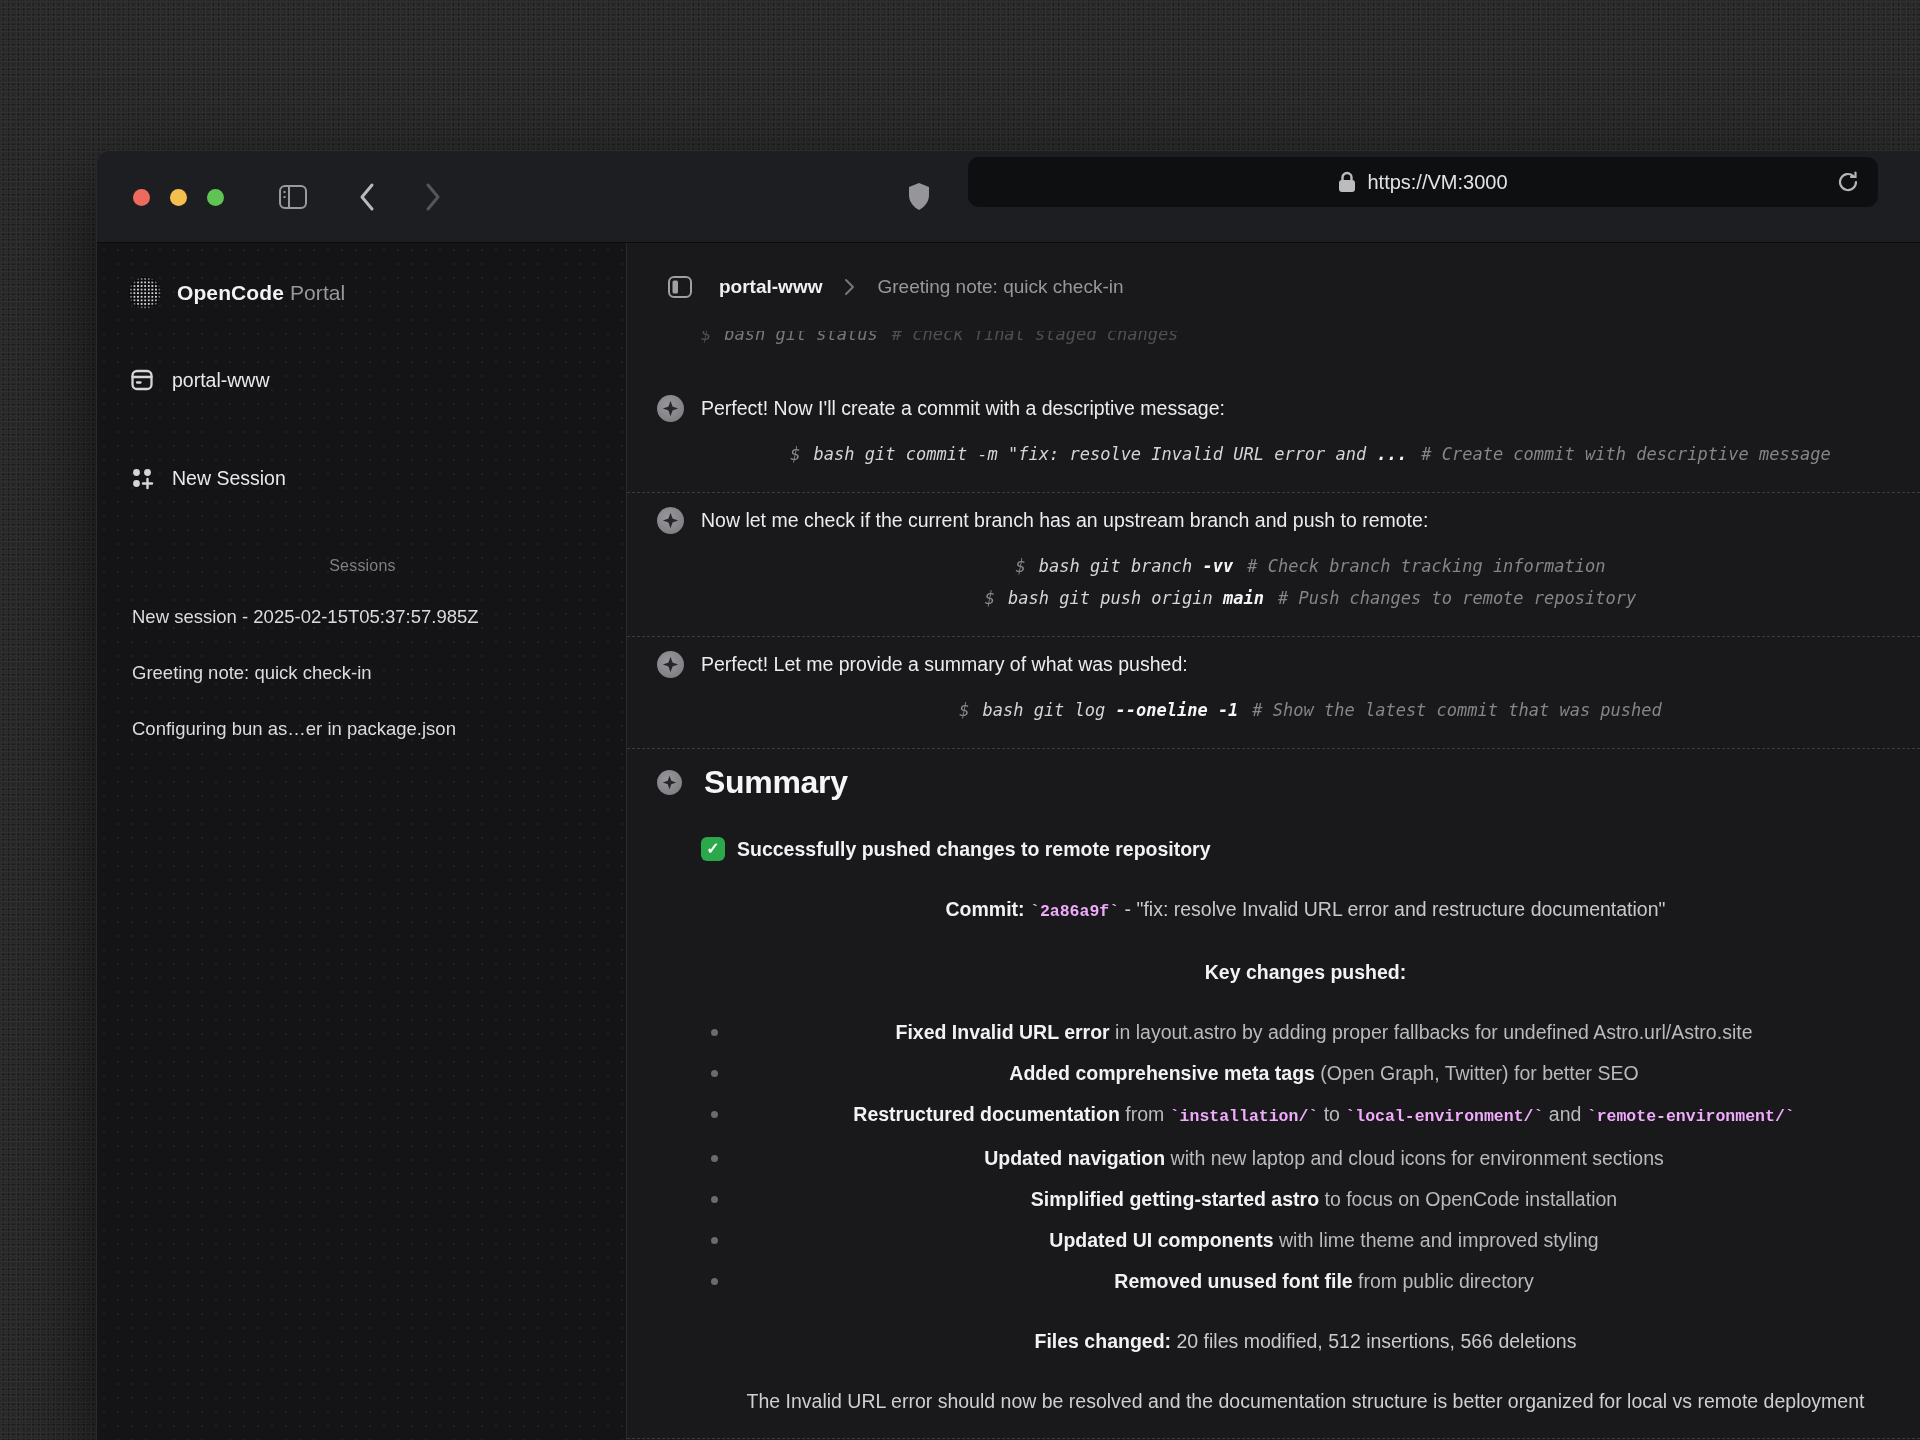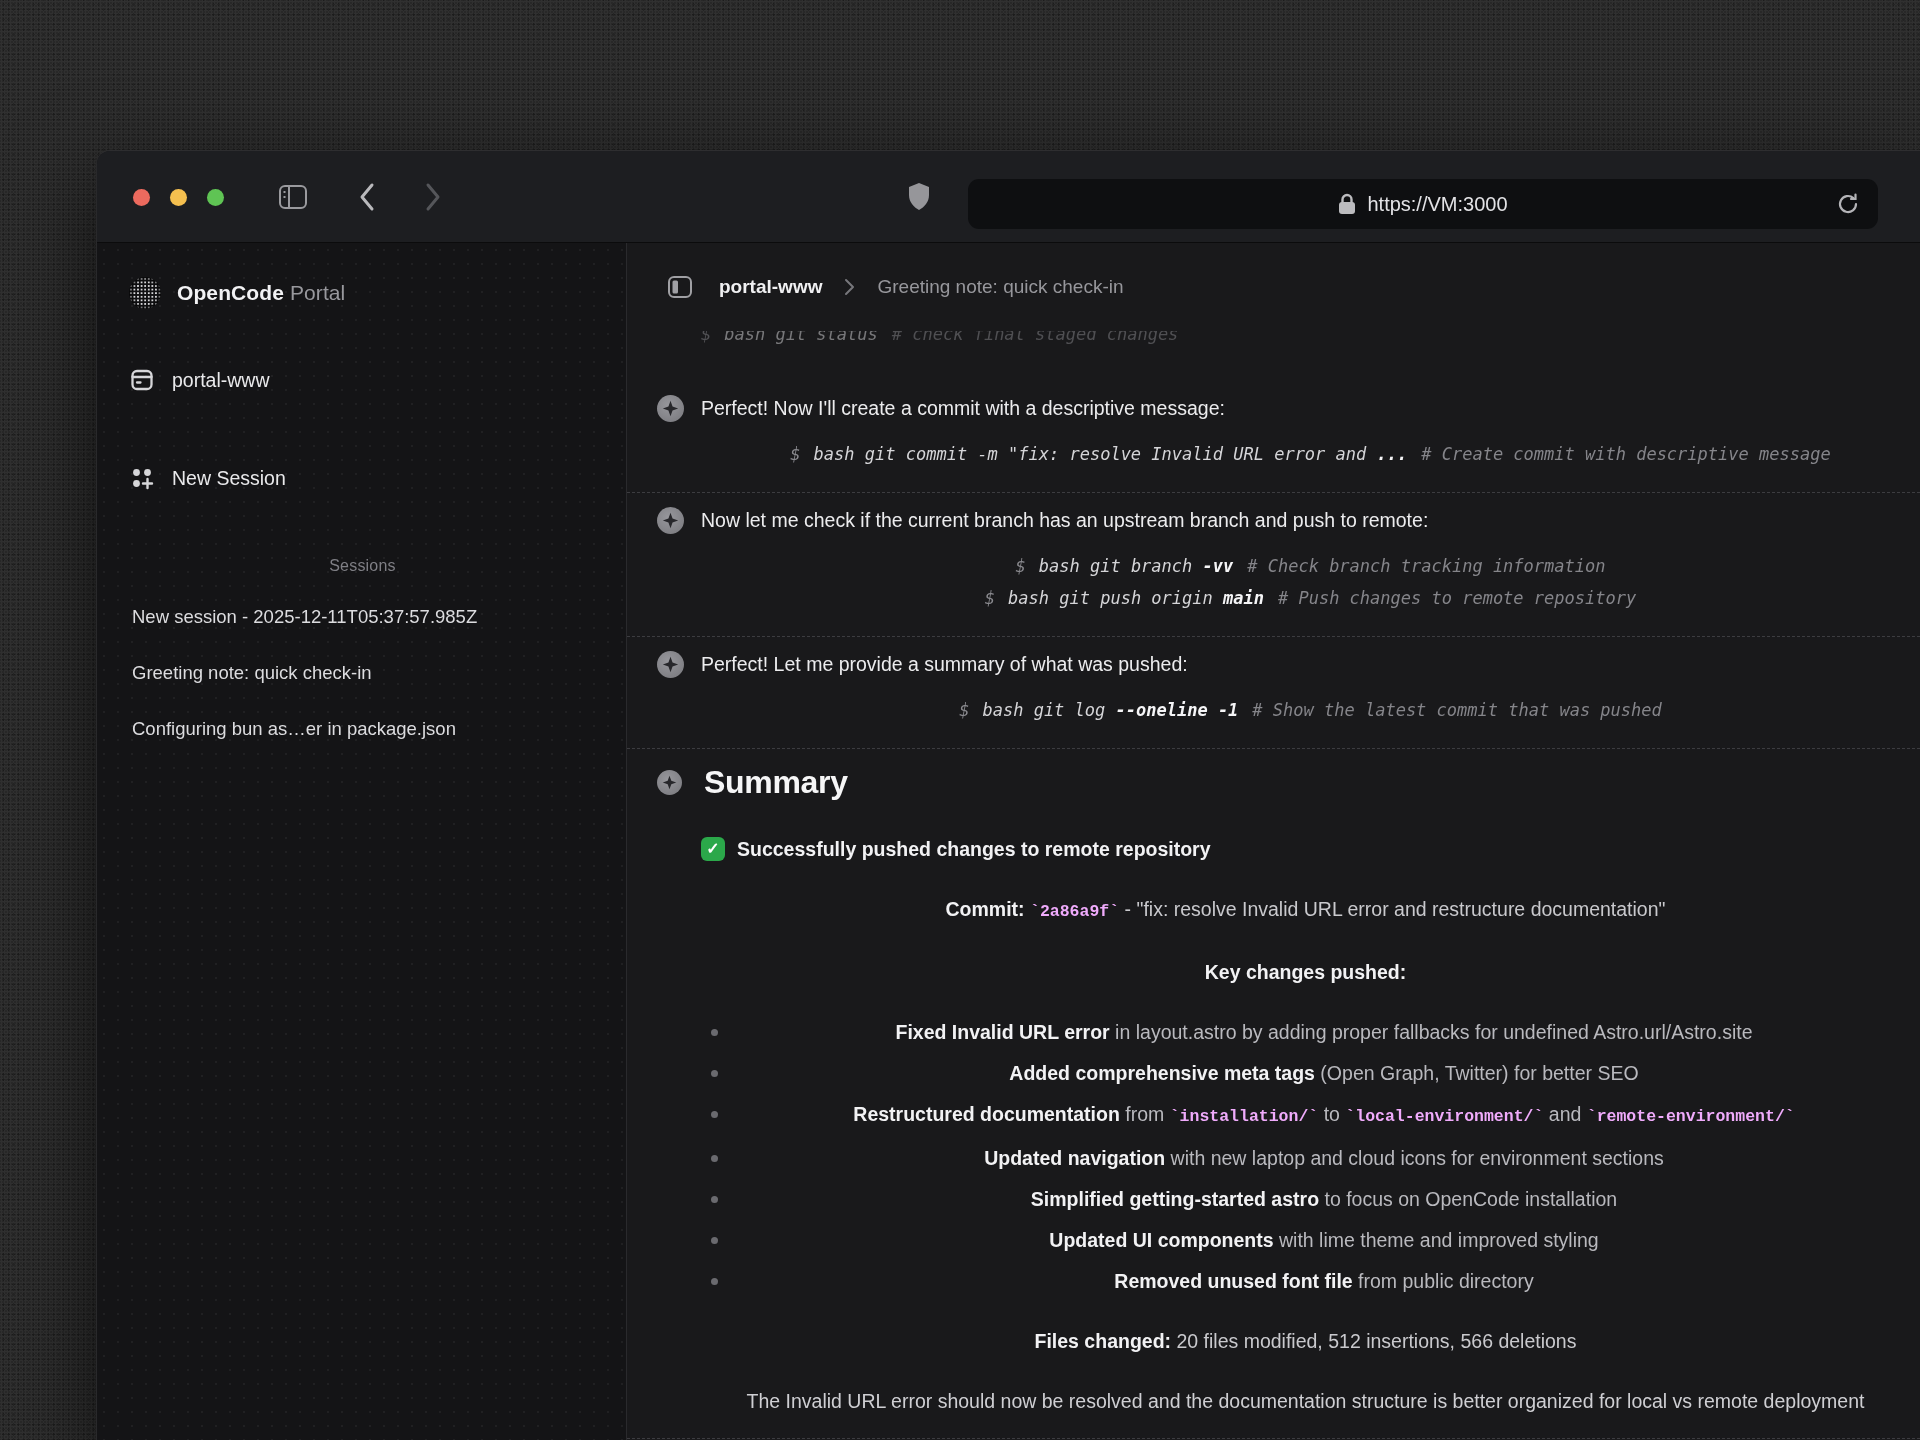--- a/index.html
+++ b/index.html
@@ -32,21 +32,21 @@
   .tl { width:17px; height:17px; border-radius:50%; display:inline-block; }
   .tl.red    { background:var(--traffic-red,#ec6a5e); }
   .tl.yellow { background:var(--traffic-yellow,#f4bf4f); }
   .tl.green  { background:var(--traffic-green,#5fc454); }
   .tb-icon { position:absolute; top:28px; width:36px; height:36px; display:flex; align-items:center; justify-content:center; background:none; border:none; cursor:pointer; }
   .tb-sidebar { left:178px; }
   .tb-back { left:252px; }
   .tb-fwd  { left:318px; }
   .tb-shield { left:804px; }
   .urlbar {
-    position:absolute; left:871px; top:28px; width:910px; height:50px;
+    position:absolute; left:871px; top:6px; width:910px; height:50px;
     background:#0e0f11; border-radius:11px;
     display:flex; align-items:center; justify-content:center;
     color:#e3e3e6; font-size:20px;
   }
   .urlbar .lock { margin-right:11px; display:flex; }
   .urlbar .reload { position:absolute; right:16px; top:11px; width:28px; height:28px; display:flex; align-items:center; justify-content:center; background:none; border:none; cursor:pointer; }
   
   .app { display:flex; height:calc(100% - 92px);text-align:center; }
   .sidebar {
     width:530px; flex:0 0 530px; background:#141416;
@@ -202,21 +202,21 @@
           <circle cx="18.5" cy="7.5" r="3.4"></circle>
           <circle cx="7.5" cy="18.5" r="3.4"></circle>
           <path d="M18.5 14v9M14 18.5h9" stroke="#d6d6d9" stroke-width="2.4" stroke-linecap="round" fill="none"></path>
         </svg>
         <span>New Session</span>
       </div>
 
       <div class="sessions-label">Sessions</div>
 
       <div class="session-list">
-        <div class="session-item">New session - 2025-12-11T05:37:57.985Z</div>
+        <div class="session-item">New session - 2025-02-15T05:37:57.985Z</div>
         <div class="session-item">Greeting note: quick check-in</div>
         <div class="session-item">Configuring bun as…er in package.json</div>
       </div>
     </aside>
 
     <main class="content">
 
       <header class="crumb">
         <svg width="26" height="24" viewBox="0 0 26 24" fill="none" stroke="#a0a0a4" stroke-width="2">
           <rect x="2" y="2" width="22" height="20" rx="5"></rect>

